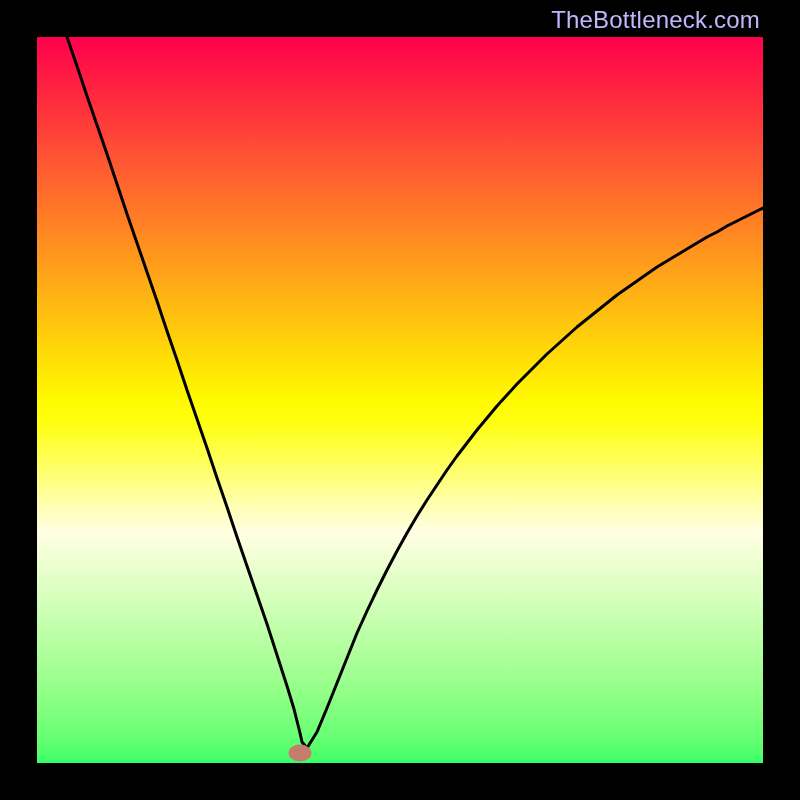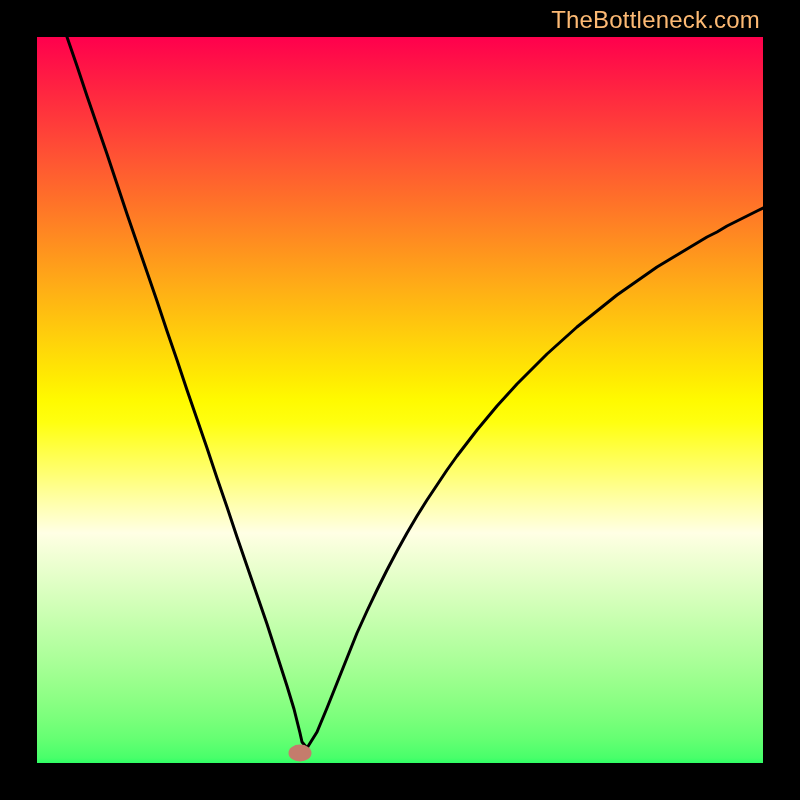--- a/index.html
+++ b/index.html
@@ -80,21 +80,21 @@
     height: 17px;
     border-radius: 50%;
     background: #c47c6c;
     transform: translate(-50%, -50%);
   }
 
   .watermark {
     position: absolute;
     top: 6px;
     right: 40px;
-    color: #fdba74;
+    color: #c4b5fd;
     font-size: 24px;
     letter-spacing: 0.2px;
   }
 </style>
 </head>
 <body>
 
 <div class="frame">
 
   <div class="watermark">TheBottleneck.com</div>

